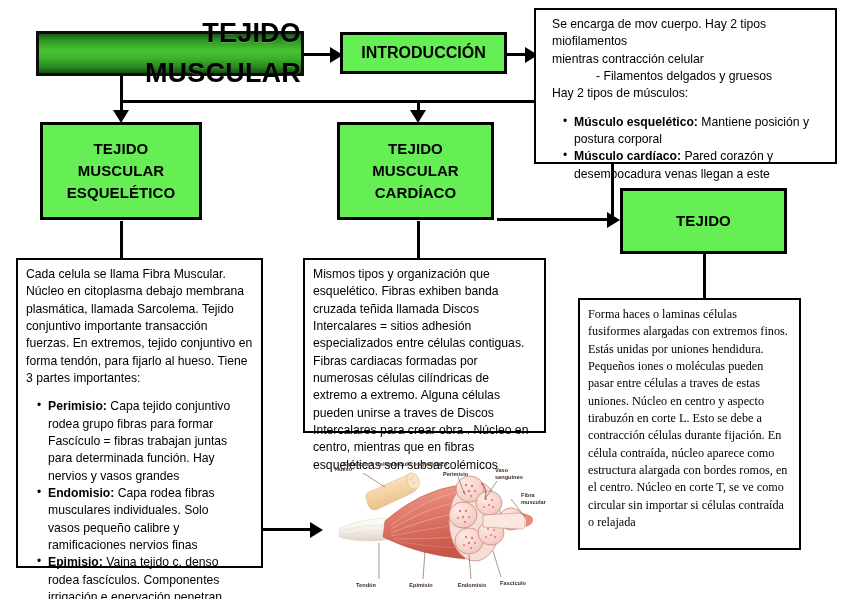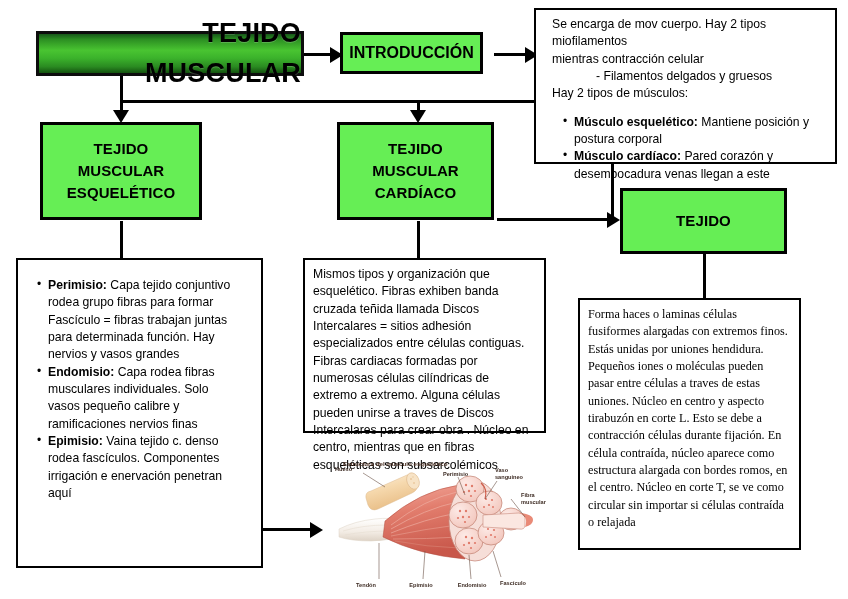--- a/index.html
+++ b/index.html
@@ -169,21 +169,21 @@
 
   <div class="ln ln-v" style="left:703px; top:254px; height:45px;"></div>
 
   <div class="ln ln-h" style="left:262px; top:528px; width:55px;"></div>
   <div class="arrow arrow-right" style="left:310px; top:522px;"></div>
 
   <div class="node node-title-main" style="left:36px; top:31px; width:268px; height:45px;text-align:right;">
     <span>TEJIDO MUSCULAR</span>
   </div>
 
-  <div class="node node-intro" style="left:340px; top:32px; width:143px; height:42px;">
+  <div class="node node-intro" style="left:340px; top:32px; width:167px; height:42px;">
     <span>INTRODUCCIÓN</span>
   </div>
 
   <div class="node node-sub" style="left:40px; top:122px; width:162px; height:98px;">
     <span>TEJIDO</span>
     <span>MUSCULAR</span>
     <span>ESQUELÉTICO</span>
   </div>
 
   <div class="node node-sub" style="left:337px; top:122px; width:157px; height:98px;">
@@ -201,20 +201,21 @@
     <p>mientras contracción celular</p>
     <p class="indent-dash">- Filamentos delgados y gruesos</p>
     <p>Hay 2 tipos de músculos:</p>
     <ul class="bullets">
       <li><span class="b">Músculo esquelético:</span><span> Mantiene posición y postura corporal</span></li>
       <li><span class="b">Músculo cardíaco:</span><span> Pared corazón y desembocadura venas llegan a este</span></li>
     </ul>
   </div>
 
   <div class="textbox" style="left:16px; top:258px; width:247px; height:310px;">
+    <p>Cada celula se llama Fibra Muscular. Núcleo en citoplasma debajo membrana plasmática, llamada Sarcolema. Tejido conjuntivo importante transacción fuerzas. En extremos, tejido conjuntivo en forma tendón, para fijarlo al hueso. Tiene 3 partes importantes:</p>
     <ul class="bullets">
       <li><span class="b">Perimisio:</span><span> Capa tejido conjuntivo rodea grupo fibras para formar Fascículo = fibras trabajan juntas para determinada función. Hay nervios y vasos grandes</span></li>
       <li><span class="b">Endomisio:</span><span> Capa rodea fibras musculares individuales. Solo vasos pequeño calibre y ramificaciones nervios finas</span></li>
       <li><span class="b">Epimisio:</span><span> Vaina tejido c. denso rodea fascículos. Componentes irrigación e enervación penetran aquí</span></li>
     </ul>
   </div>
 
   <div class="textbox" style="left:303px; top:258px; width:243px; height:175px;">
     <p>Mismos tipos y organización que esquelético. Fibras exhiben banda cruzada teñida llamada Discos Intercalares = sitios adhesión especializados entre células contiguas. Fibras cardiacas formadas por numerosas células cilíndricas de extremo a extremo. Alguna células pueden unirse a traves de Discos Intercalares para crear obra . Núcleo en centro, mientras que en fibras esqueléticas son subsarcolémicos</p>
   </div>

